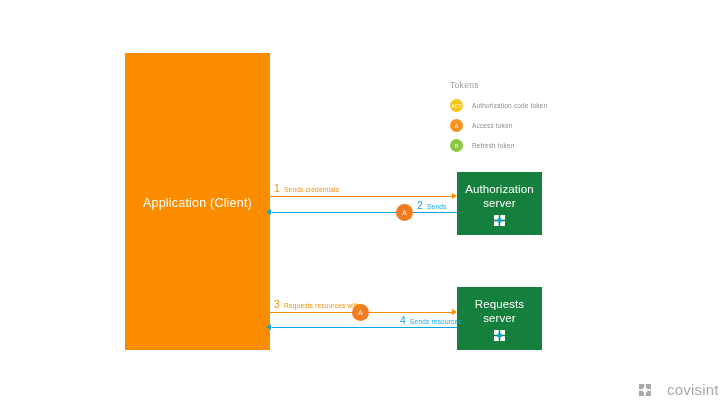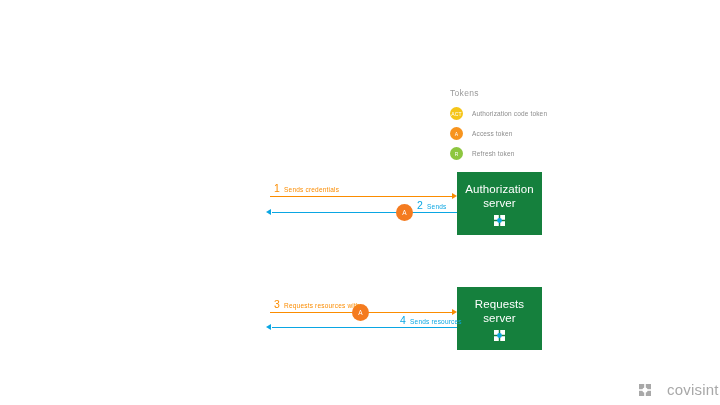--- a/index.html
+++ b/index.html
@@ -62,21 +62,21 @@
     margin-top: 5px;
     width: 11px;
     height: 11px;
     display: block;
   }
 
   
   .tokens-legend {
     position: absolute;
     left: 450px;
-    top: 88px;
+    top: 80px;
     width: 170px;
   }
   .tokens-heading {
     color: #9a9a9a;
     font-size: 8.5px;
     letter-spacing: .3px;
     margin-bottom: 9px;
   }
   .token-row {
     display: flex;
@@ -168,20 +168,23 @@
     color: #a8a8a8;
     font-size: 15px;
     letter-spacing: .2px;
   }
 </style>
 </head>
 <body>
 
 <div id="canvas">
 
+  <div class="app-block">
+    <div class="app-block-label">Application (Client)</div>
+  </div>
 
   <div class="tokens-legend">
     <div class="tokens-heading">Tokens</div>
 
     <div class="token-row">
       <span class="token-badge" style="background:#f5c518">ACT</span>
       <span class="token-label">Authorization code token</span>
     </div>
 
     <div class="token-row">

